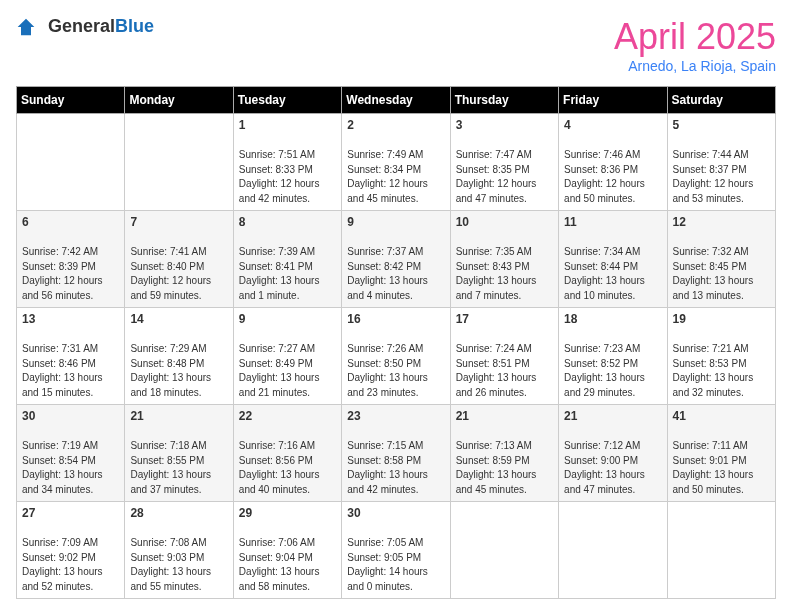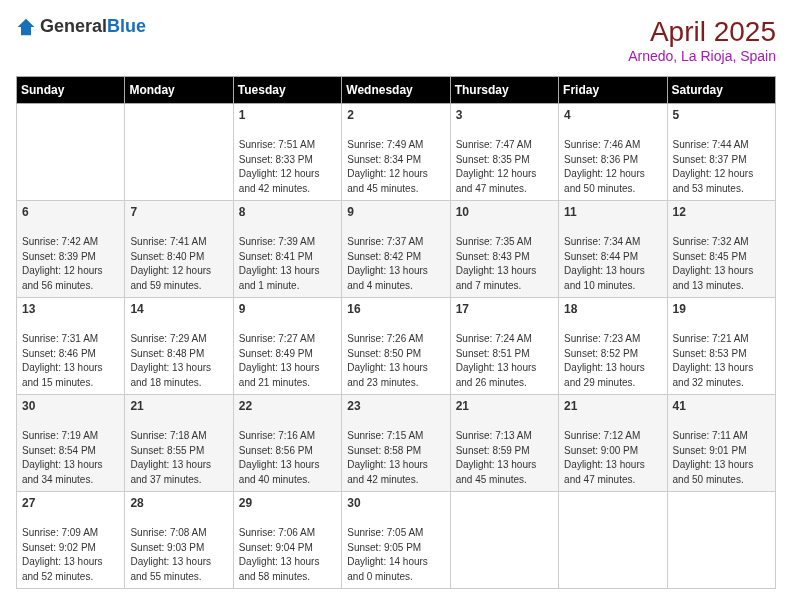--- a/index.html
+++ b/index.html
@@ -12,47 +12,47 @@
     }
     .header-area {
       display: flex;
       justify-content: space-between;
       align-items: flex-start;
       margin-bottom: 12px;
     }
     .logo {
       display: flex;
       align-items: center;
-      gap: 4px;
+      gap: 12px;
     }
     .logo-text-general {
       font-size: 18px;
       font-weight: bold;
       color: #333;
     }
     .logo-text-blue {
       font-size: 18px;
       font-weight: bold;
       color: #1a6fba;
     }
     .logo-icon {
       width: 20px;
       height: 20px;
     }
     .title-area {
       text-align: right;
     }
     .month-title {
-      font-size: 28px;
-      color: #7f1d1d;
+      font-size: 36px;
+      color: #ec4899;
       font-weight: normal;
     }
     .location-title {
       font-size: 14px;
-      color: #a21caf;
+      color: #3b82f6;
     }
     .calendar-table {
       width: 100%;
       border-collapse: collapse;
       font-size: 11px;
     }
     .calendar-table th {
       background-color: #000000;
       color: #fff;
       padding: 6px 4px;

